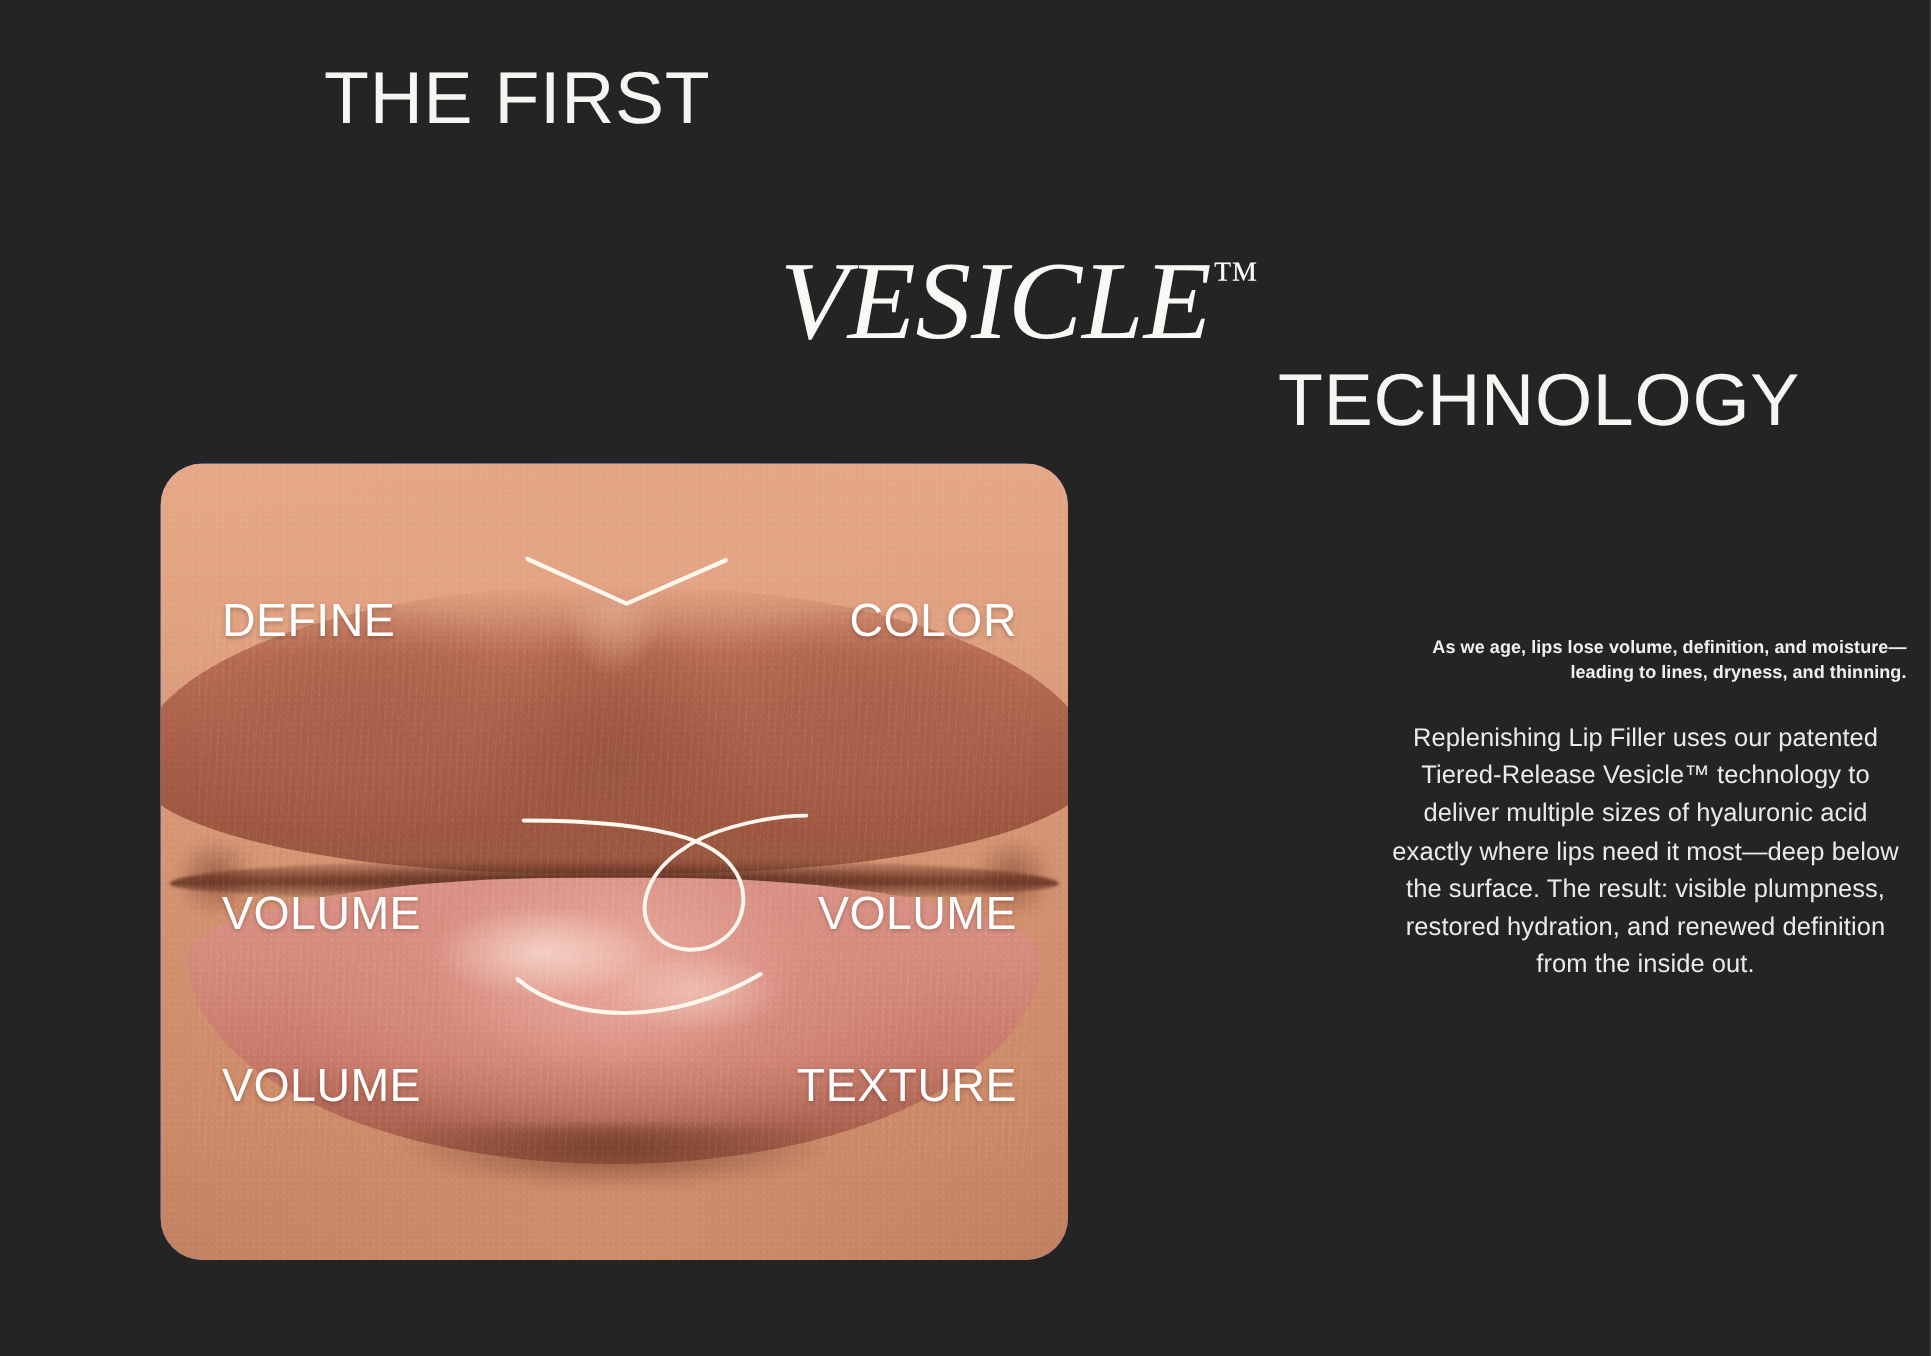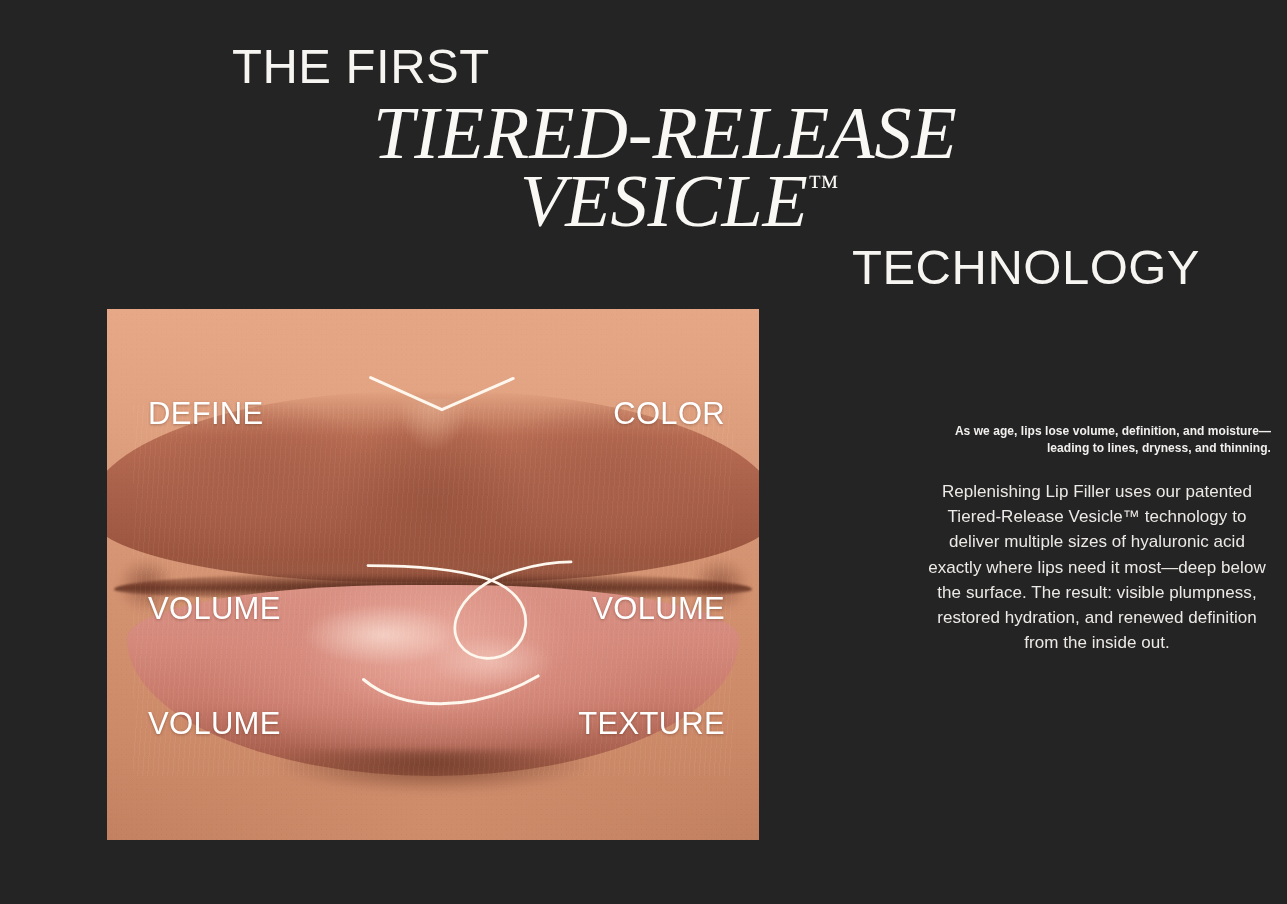--- a/index.html
+++ b/index.html
@@ -16,21 +16,21 @@
     position:relative;
     font-family:"Liberation Sans", sans-serif;
     -webkit-font-smoothing:antialiased;
   }
 
   
   .headline { position:absolute; left:0; top:0; width:1287px; height:300px; }
 
   .hl-the-first {
     position:absolute;
-    left:232px; top:42px;
+    left:216px; top:42px;
     font-family:"Liberation Sans", sans-serif;
     font-size:49px;
     font-weight:400;
     letter-spacing:0.5px;
     color:#f7f5f2;
     line-height:1;
     white-space:nowrap;
   }
 
   .hl-serif-1, .hl-serif-2 {
@@ -62,23 +62,24 @@
     color:#f7f5f2;
     line-height:1;
     white-space:nowrap;
     text-align:right;
   }
 
   
   .photo-panel {
     position:absolute;
     left:107px; top:309px;
-    width:652px; height:531px;
+    width:605px; height:531px;
     overflow:hidden;
     background:#3b82f6;
+    border-radius:28px;
   }
 
   .photo-canvas { position:absolute; inset:0; }
 
   
   .skin-base {
     position:absolute; inset:0;
     background:
       radial-gradient(ellipse 58% 40% at 50% 6%,  #e3a584 0%, rgba(227,165,132,0) 70%),
       radial-gradient(ellipse 70% 55% at 50% 96%, #cf8d6c 0%, rgba(207,141,108,0) 72%),
@@ -242,21 +243,20 @@
     text-align:center;
   }
 </style>
 </head>
 <body>
 
 <div class="headline">
 
   <div class="hl-the-first">THE FIRST</div>
 
-  <div class="hl-serif-1">TIERED-RELEASE</div>
 
   <div class="hl-serif-2">
     <span>VESICLE</span><span class="tm">™</span>
   </div>
 
   <div class="hl-technology">TECHNOLOGY</div>
 </div>
 
 <div class="photo-panel">
 

